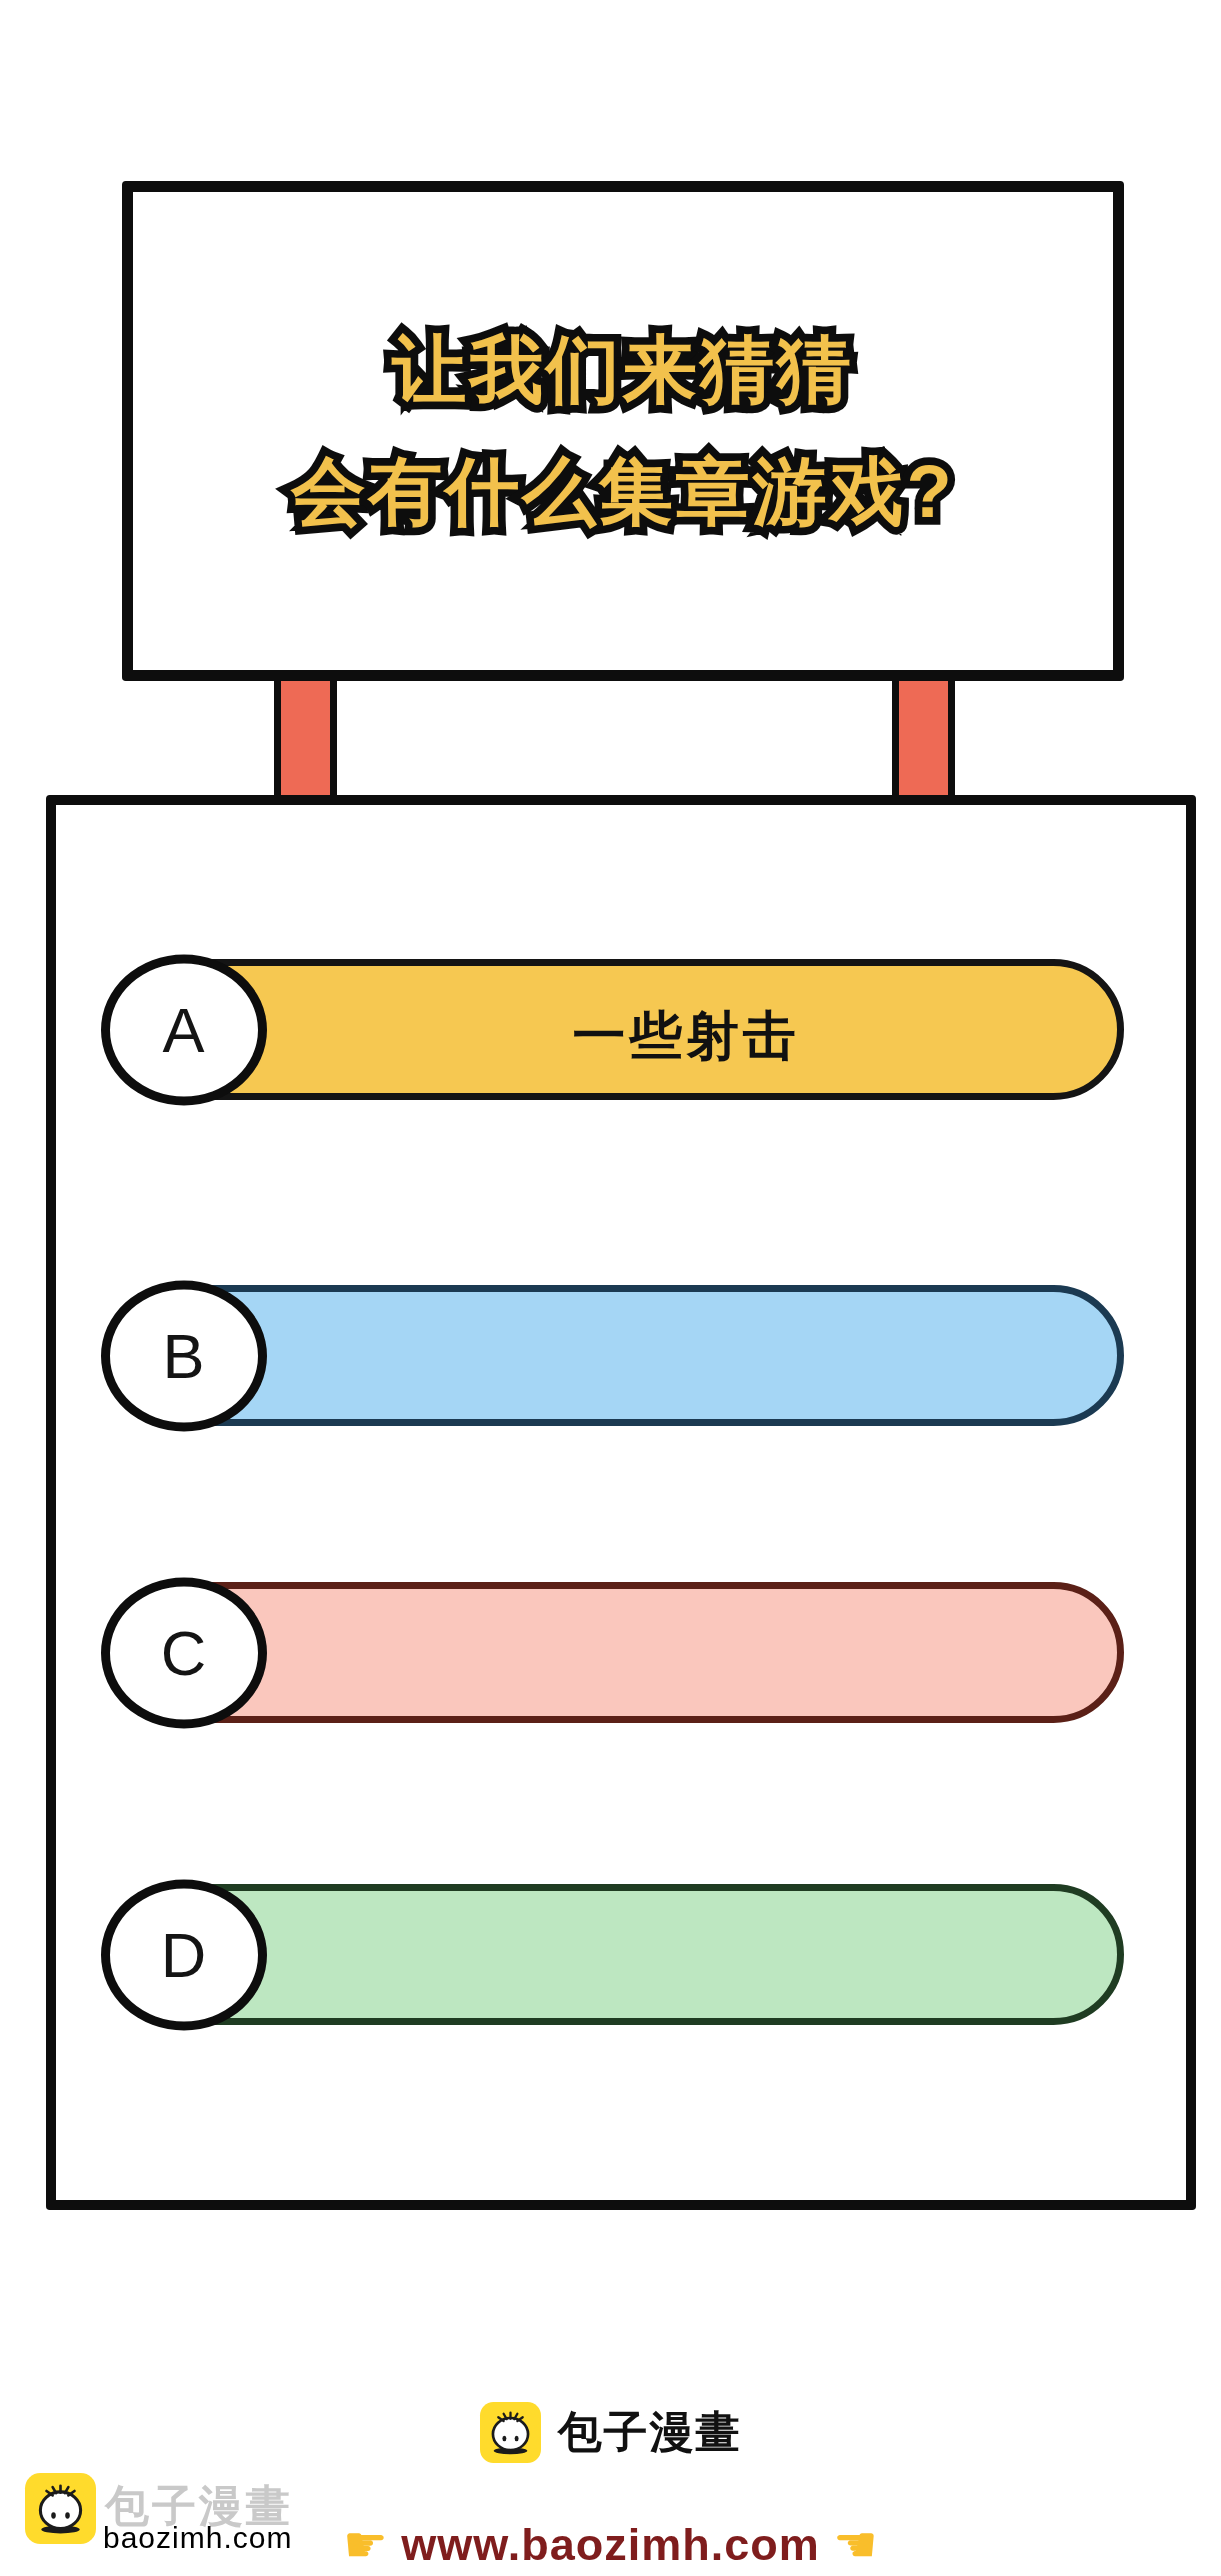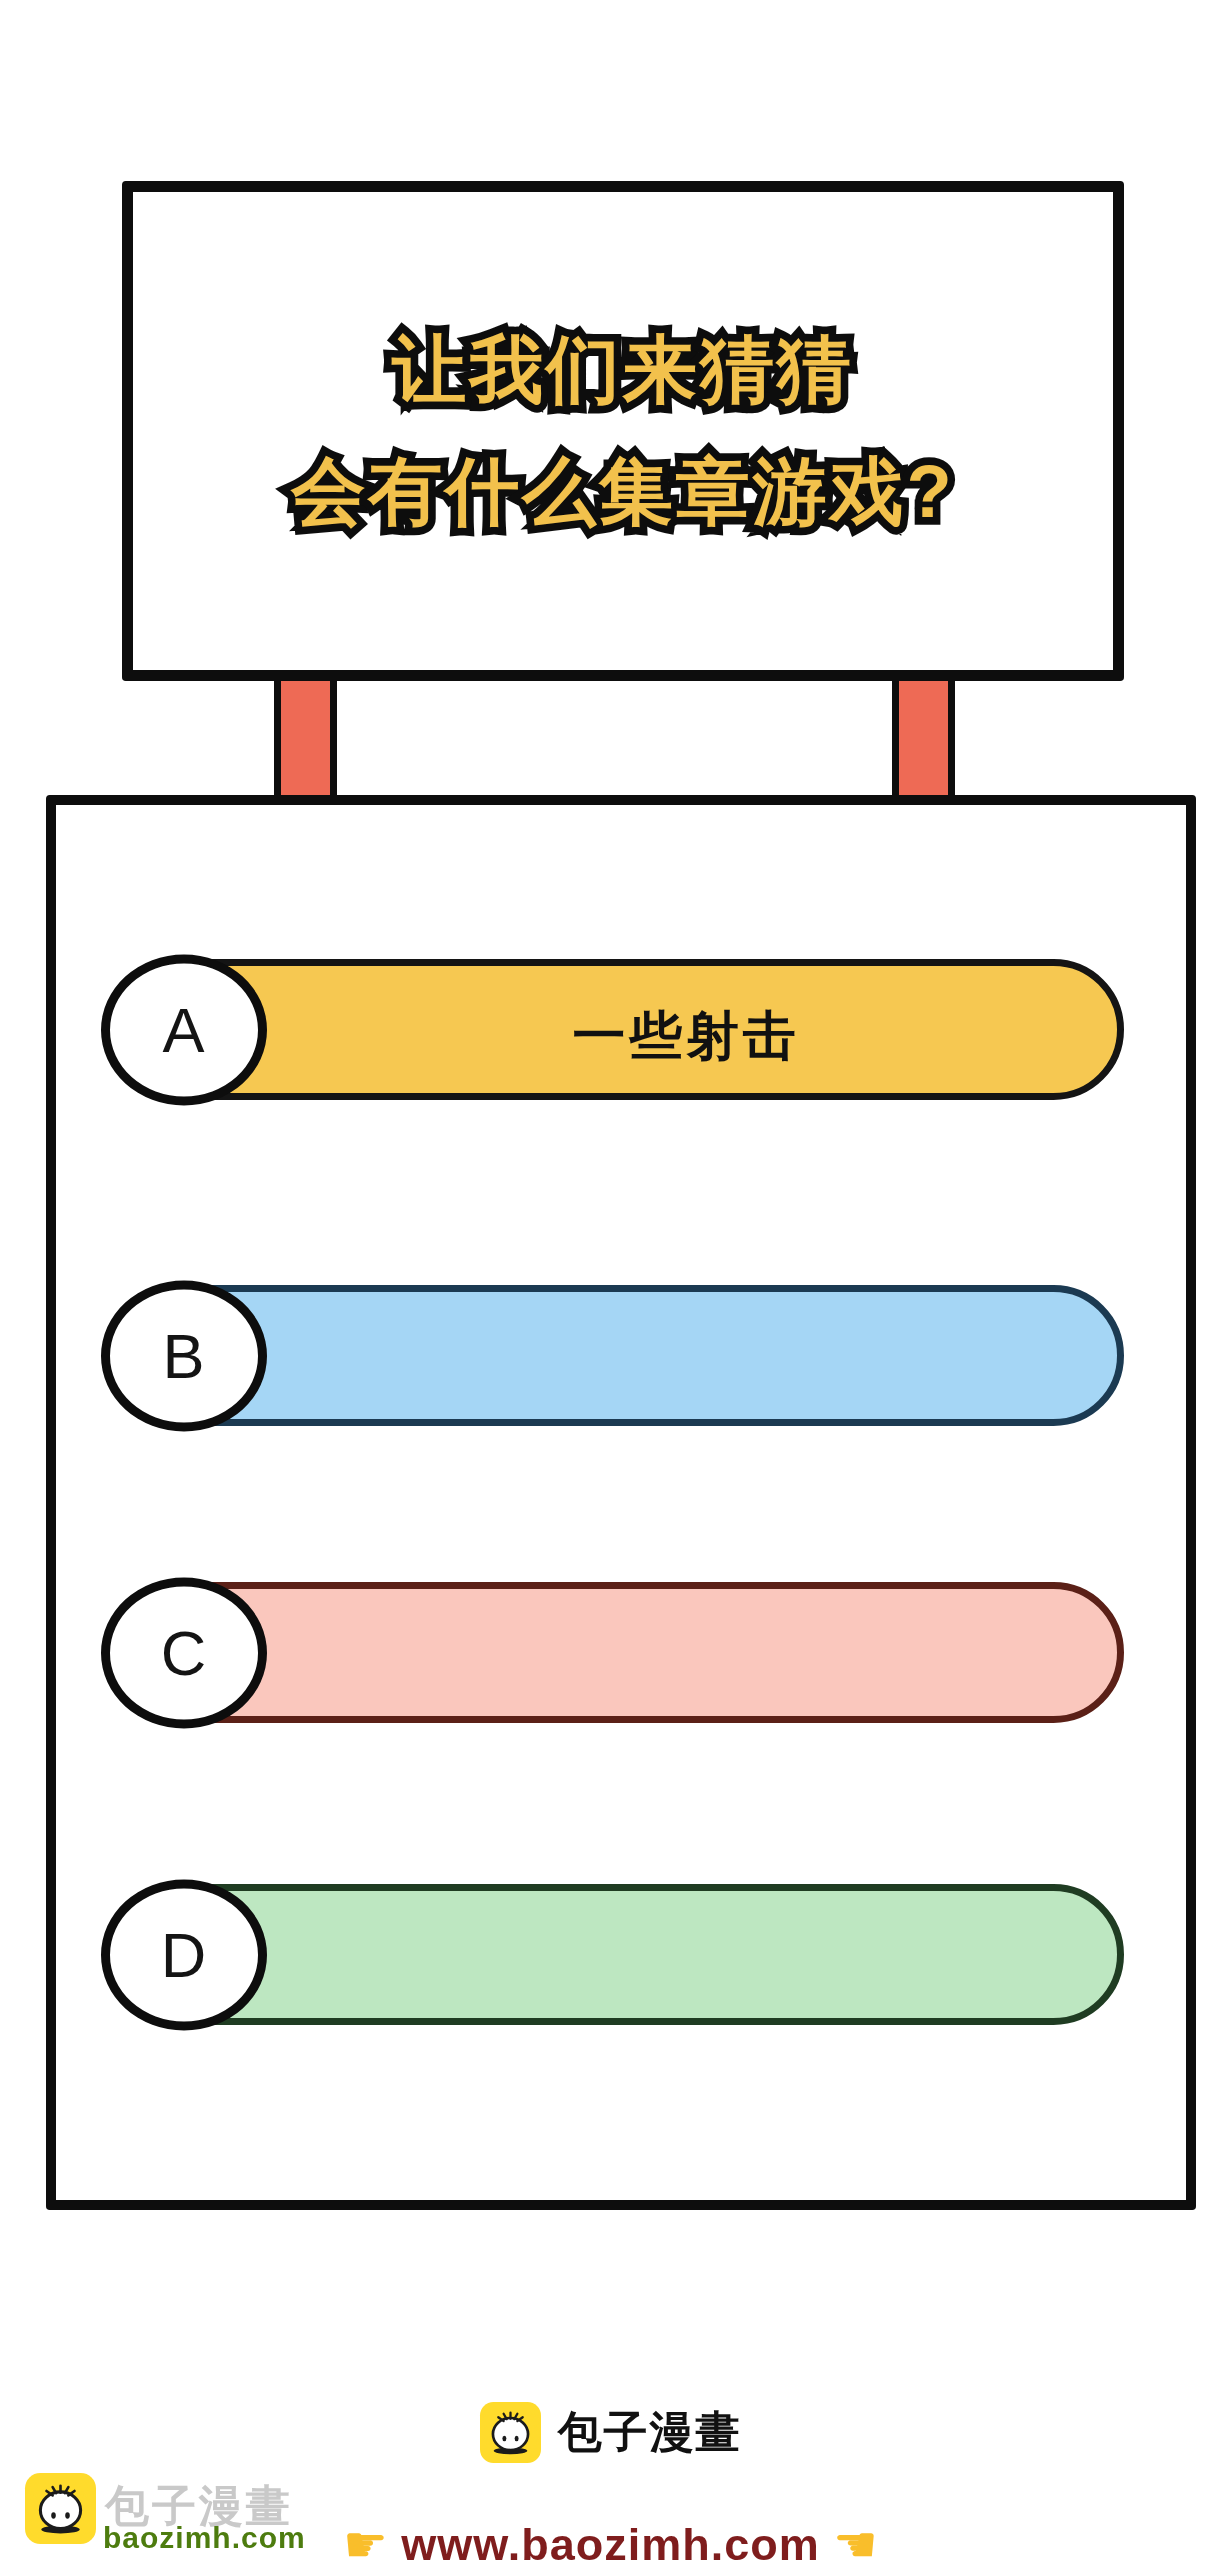--- a/index.html
+++ b/index.html
@@ -52,22 +52,22 @@
   .footer-url{position:absolute;left:0;right:0;top:2519px;display:flex;align-items:center;
         justify-content:center;gap:13.4px;z-index:3;}
   .url-text{font-size:45px;font-weight:700;color:#7f1d1d;letter-spacing:1px;}
   .hand{font-size:50px;color:#F9BE2B;line-height:1;}
 
   
   .wm-logo{position:absolute;left:25px;top:2473px;width:71px;height:71px;border-radius:15.3px;
         background:#FFDB2C;display:flex;align-items:center;justify-content:center;z-index:3;}
   .wm-cn{position:absolute;left:105px;top:2477px;font-size:44px;font-weight:600;
         color:#c9c9c9;letter-spacing:2.9px;z-index:3;}
-  .wm-url{position:absolute;left:103px;top:2521px;font-size:30px;font-weight:700;
-        color:#4d7c0f;letter-spacing:1px;z-index:3;}
+  .wm-url{position:absolute;left:103px;top:2521px;font-size:30px;font-weight:400;
+        color:#000000;letter-spacing:1px;z-index:3;}
 </style>
 </head>
 <body>
 
 <div class="page">
 
   <div class="post post-left"></div>
   <div class="post post-right"></div>
 
   <div class="sign">

